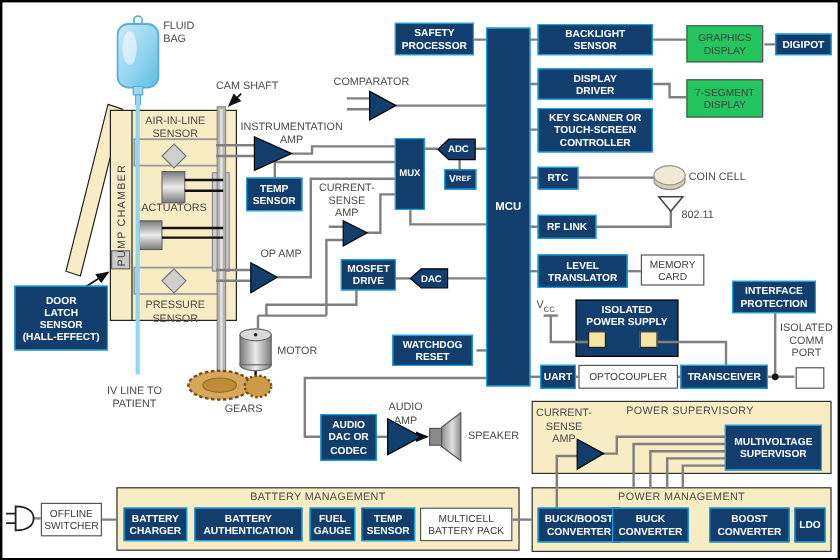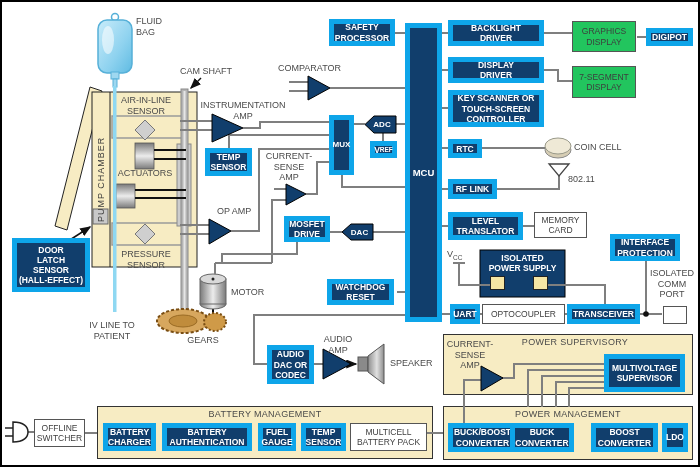--- a/index.html
+++ b/index.html
@@ -1,18 +1,18 @@
 <!DOCTYPE html>
 <html><head>
 <meta charset="utf-8">
 <style>
   html,body{margin:0;padding:0;background:#fff;font-family:"Liberation Sans",sans-serif;}
   #canvas{position:relative;width:700px;height:467px;background:#fff;border:2px solid #000;box-sizing:border-box;overflow:hidden;}
   #wiresvg{position:absolute;left:0;top:0;z-index:2;}
-  .blk{position:absolute;z-index:3;background:#113e6c;border:5px solid #0ea5e9;color:#fff;font-weight:bold;
+  .blk{position:absolute;z-index:3;background:#113e6c;border:1px solid #0ea5e9;color:#fff;font-weight:bold;
        font-size:8.5px;line-height:1.18;display:flex;align-items:center;justify-content:center;
        text-align:center;white-space:pre-line;box-sizing:border-box;}
   .wbox{position:absolute;z-index:3;background:#fff;border:1px solid #555;color:#3d3d3d;
        font-size:8.5px;line-height:1.18;display:flex;align-items:center;justify-content:center;
        text-align:center;white-space:pre-line;box-sizing:border-box;}
   .gbox{position:absolute;z-index:3;background:#22c55e;border:1px solid #555;color:#3d3d3d;
        font-size:8.5px;line-height:1.18;display:flex;align-items:center;justify-content:center;
        text-align:center;white-space:pre-line;box-sizing:border-box;}
   .section{position:absolute;z-index:1;background:#f7ecc3;border:1px solid #333;box-sizing:border-box;}
   .lbl{position:absolute;z-index:3;color:#4a4a4a;font-size:9px;line-height:1.18;white-space:pre-line;}
@@ -209,21 +209,21 @@
     <circle cx="644" cy="312" r="2.8" fill="#111"></circle>
   </svg>
 
   <div class="ysq" style="left:488px;top:274px;width:15px;height:14px;"></div>
   <div class="ysq" style="left:531px;top:274px;width:15px;height:14px;"></div>
 
   <div class="blk" style="left:327px;top:17px;width:66px;height:27px;">SAFETY
 PROCESSOR</div>
   <div class="blk" style="left:403px;top:21px;width:37px;height:299px;font-size:9.5px;">MCU</div>
   <div class="blk" style="left:446px;top:18px;width:96px;height:26px;">BACKLIGHT
-DRIVER</div>
+SENSOR</div>
   <div class="blk" style="left:644px;top:26px;width:47px;height:18px;">DIGIPOT</div>
   <div class="blk" style="left:446px;top:55px;width:96px;height:26px;">DISPLAY
 DRIVER</div>
   <div class="blk" style="left:446px;top:88px;width:96px;height:37px;">KEY SCANNER OR
 TOUCH-SCREEN
 CONTROLLER</div>
   <div class="blk" style="left:446px;top:137px;width:34px;height:19px;">RTC</div>
   <div class="blk" style="left:446px;top:177px;width:49px;height:20px;">RF LINK</div>
   <div class="blk" style="left:446px;top:210px;width:75px;height:28px;">LEVEL
 TRANSLATOR</div>

